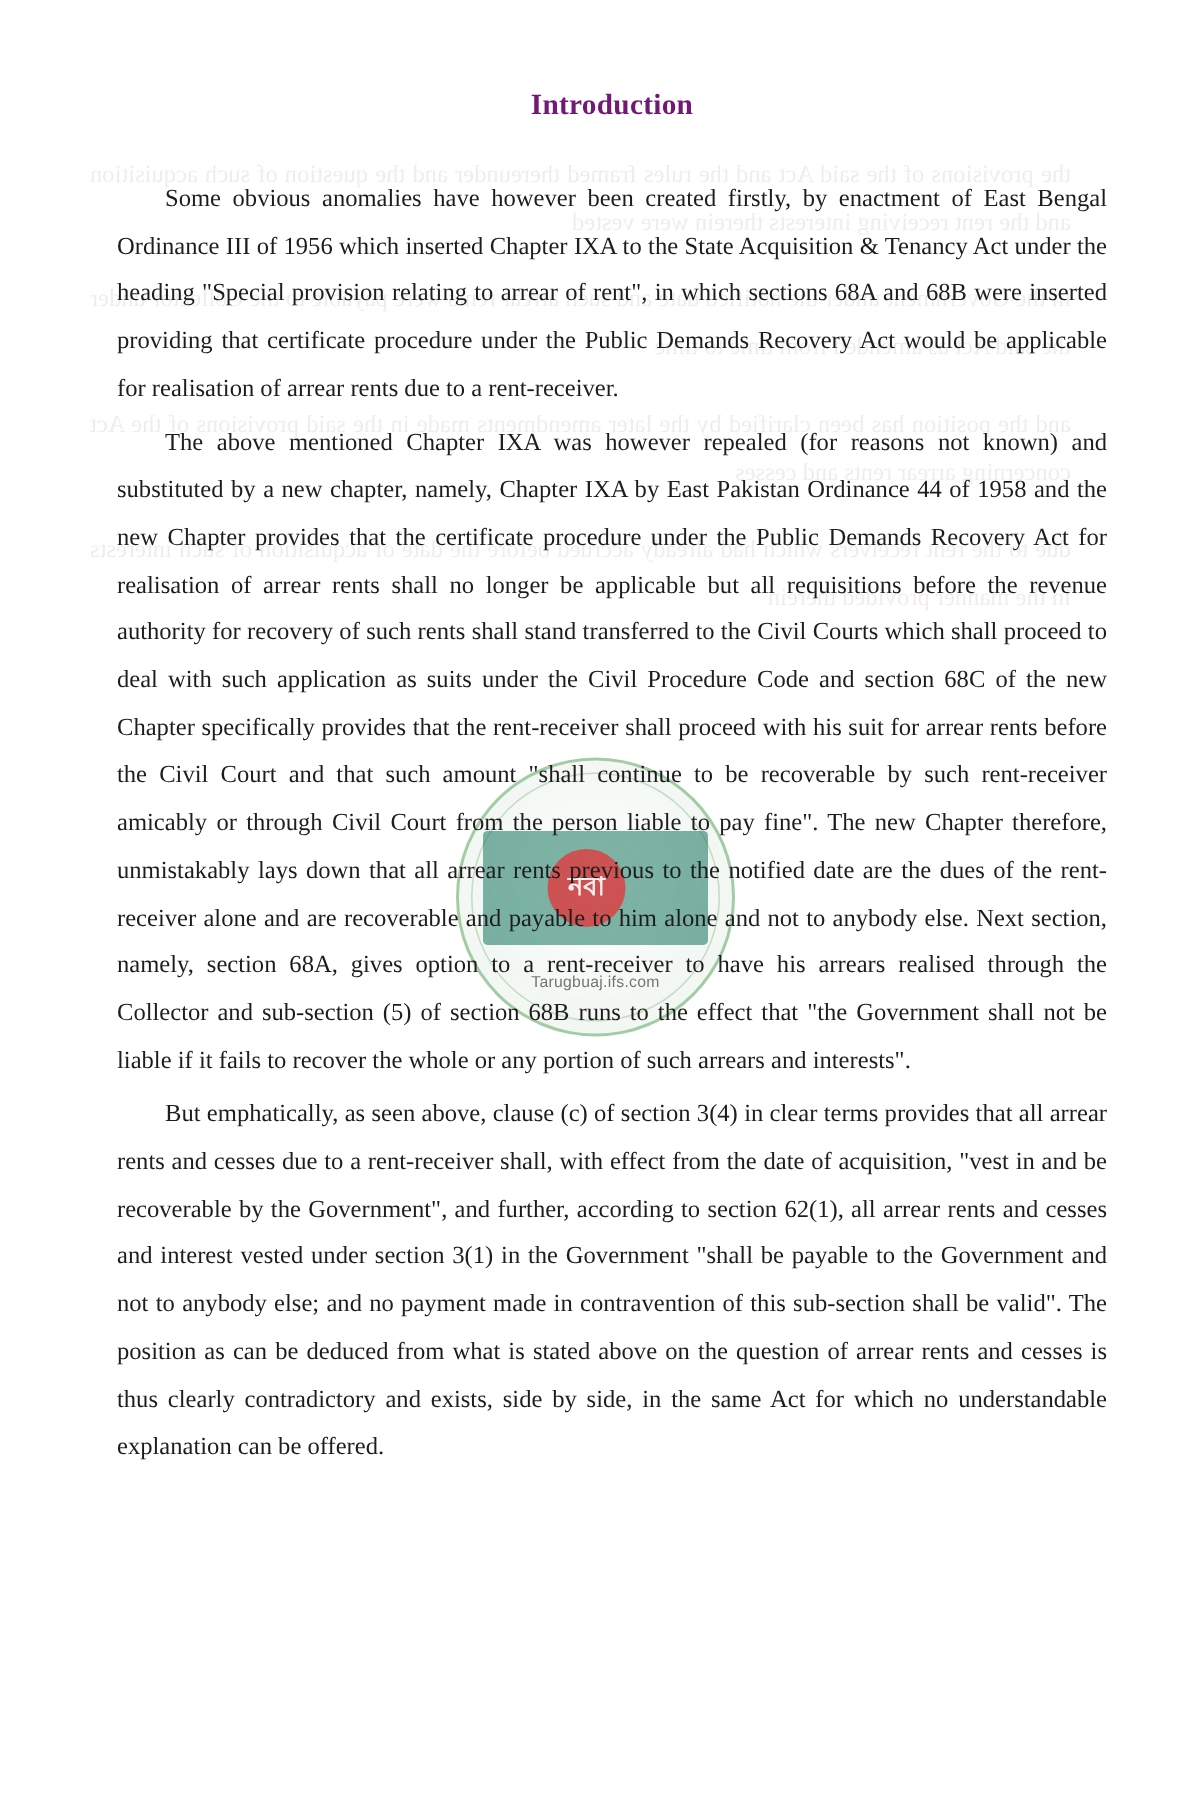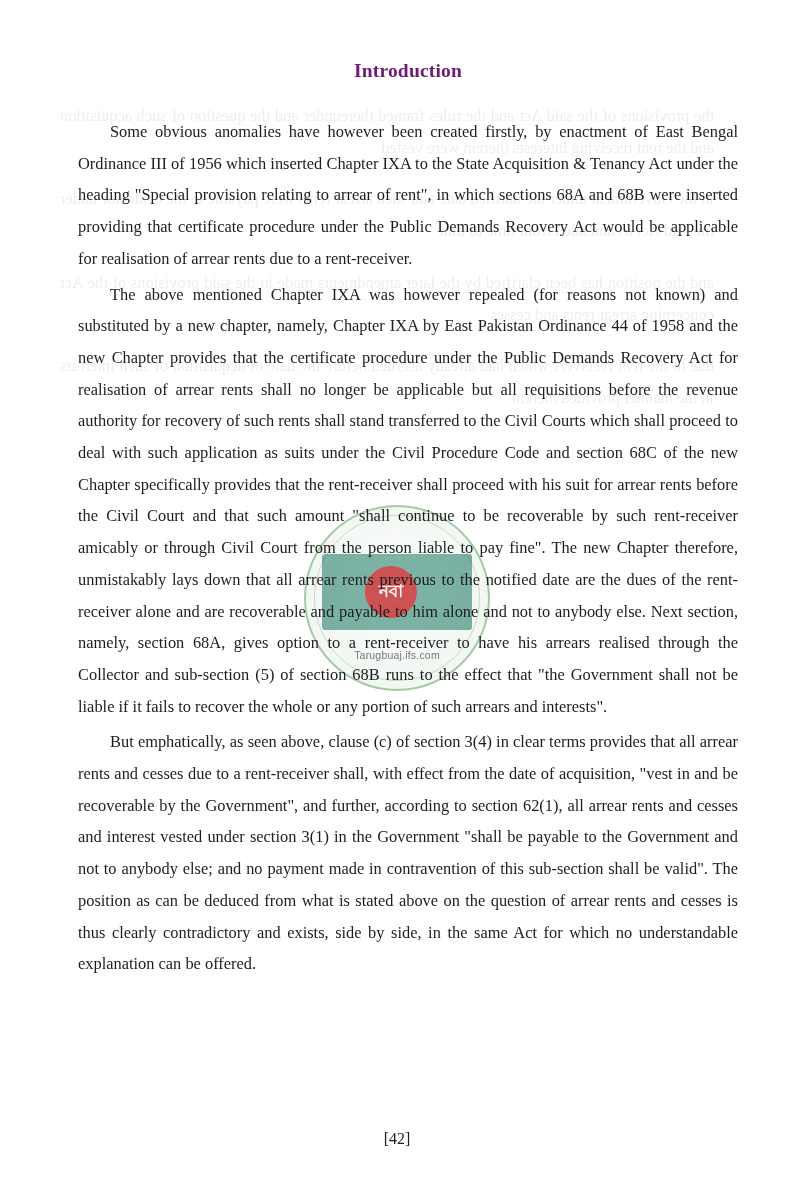--- a/index.html
+++ b/index.html
@@ -168,14 +168,13 @@
     <div class="stamp-ring"></div>
     <div class="stamp-ring inner"></div>
     <div class="stamp-flag">
       <div class="stamp-circle">
         <span>নবা</span>
       </div>
     </div>
     <div class="stamp-text">Tarugbuaj.ifs.com</div>
   </div>
 
-  <div class="page-number">[42]</div>
 </div>
 
 </body></html>

